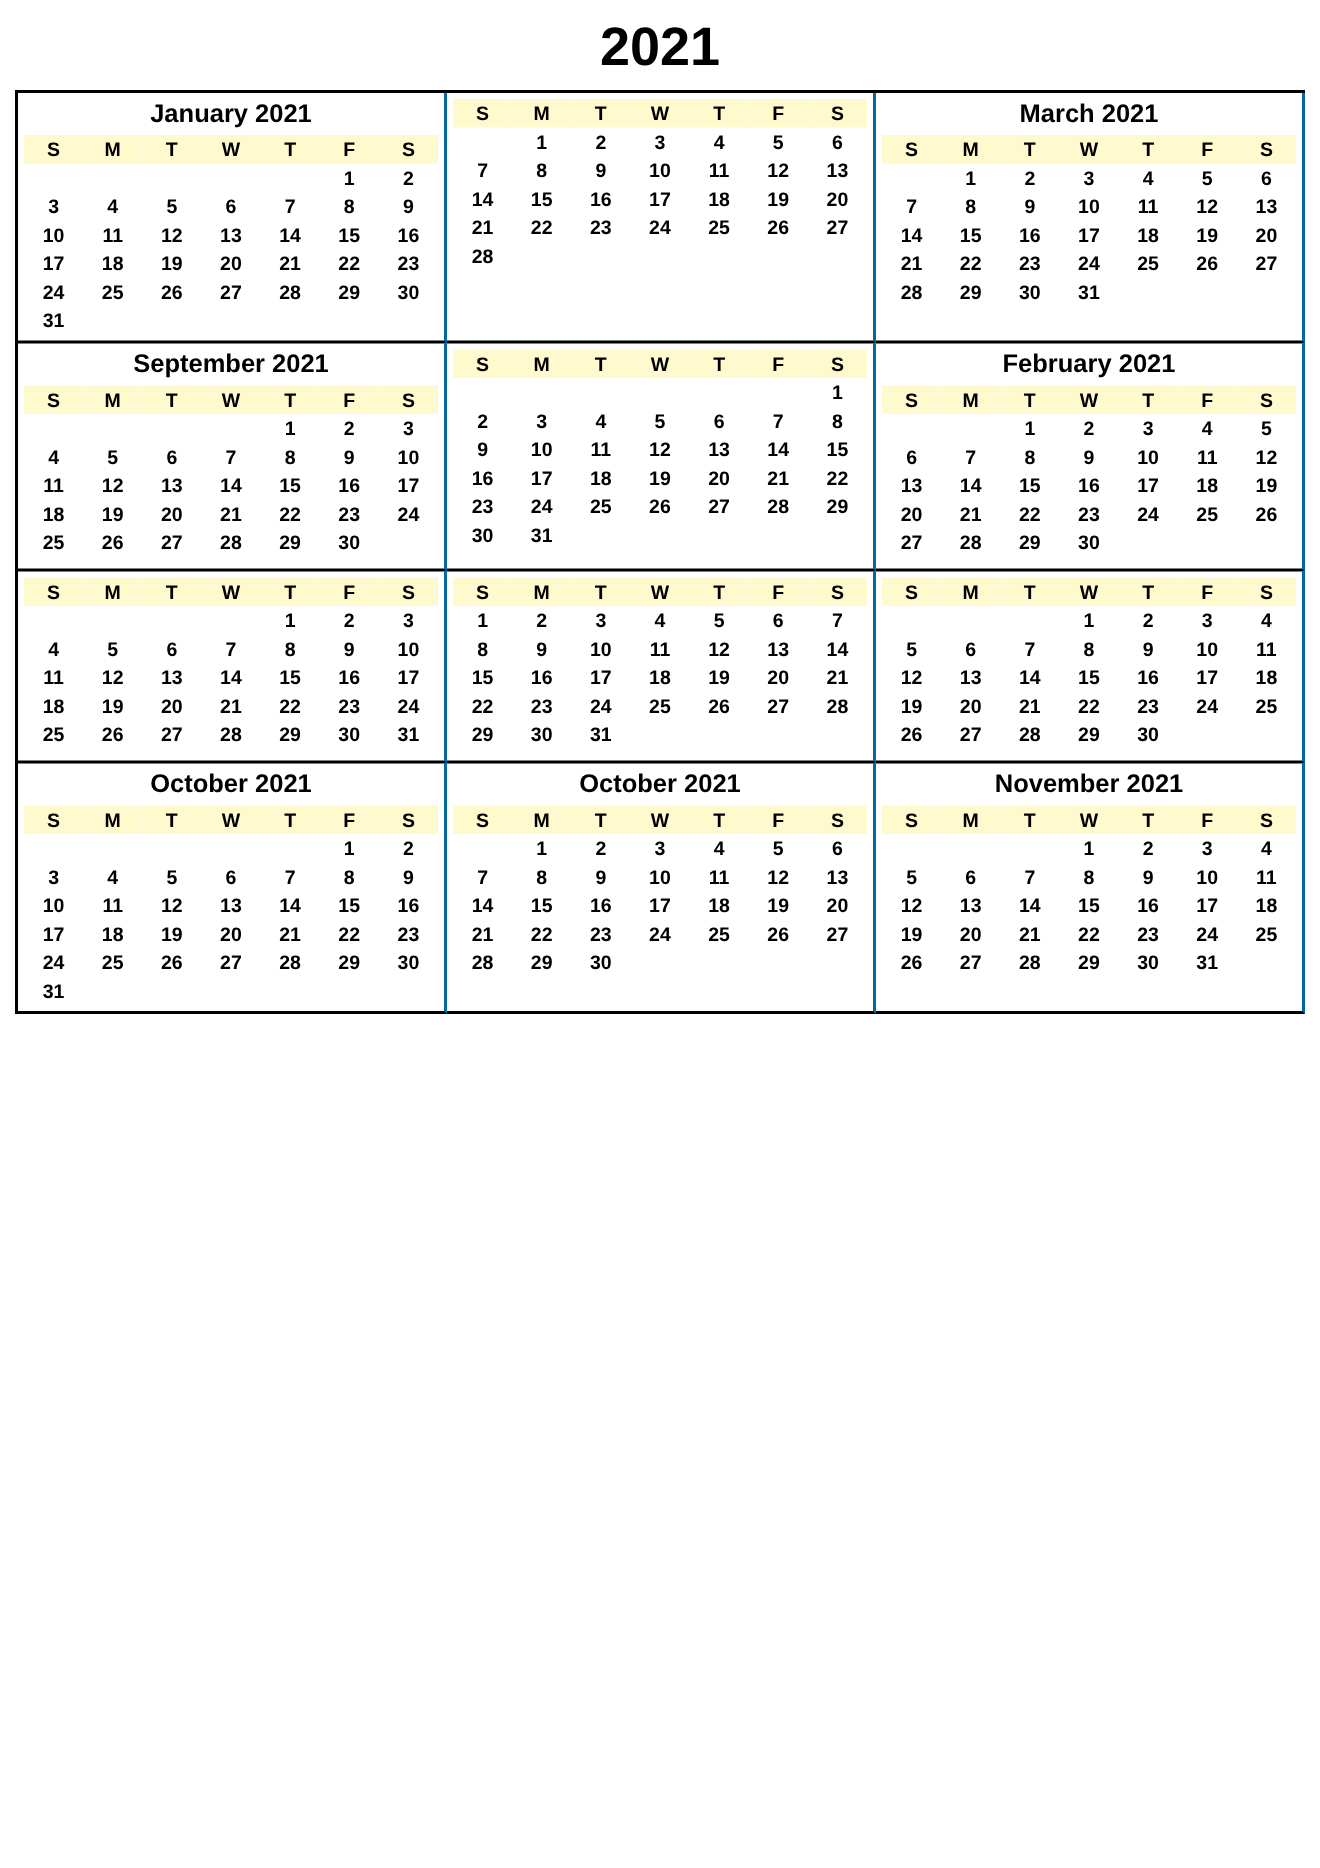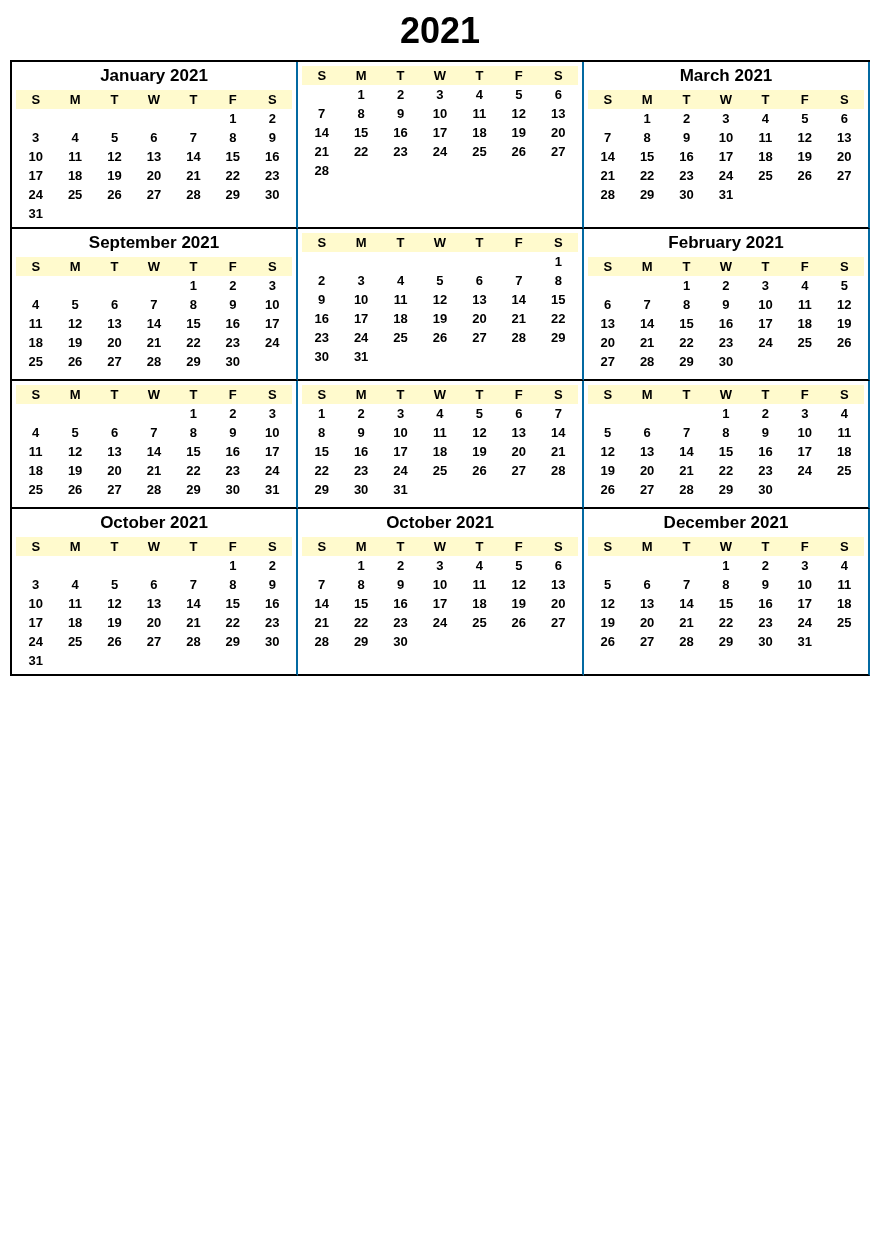--- a/index.html
+++ b/index.html
@@ -843,21 +843,21 @@
             <td></td>
             <td></td>
             <td></td>
             <td></td>
             <td></td>
           </tr>
         </tbody>
       </table>
     </div>
     <div class="month-block">
-      <div class="month-title">December 2021</div>
+      <div class="month-title">November 2021</div>
       <table class="month-table">
         <thead>
           <tr>
             <th>S</th>
             <th>M</th>
             <th>T</th>
             <th>W</th>
             <th>T</th>
             <th>F</th>
             <th>S</th>

